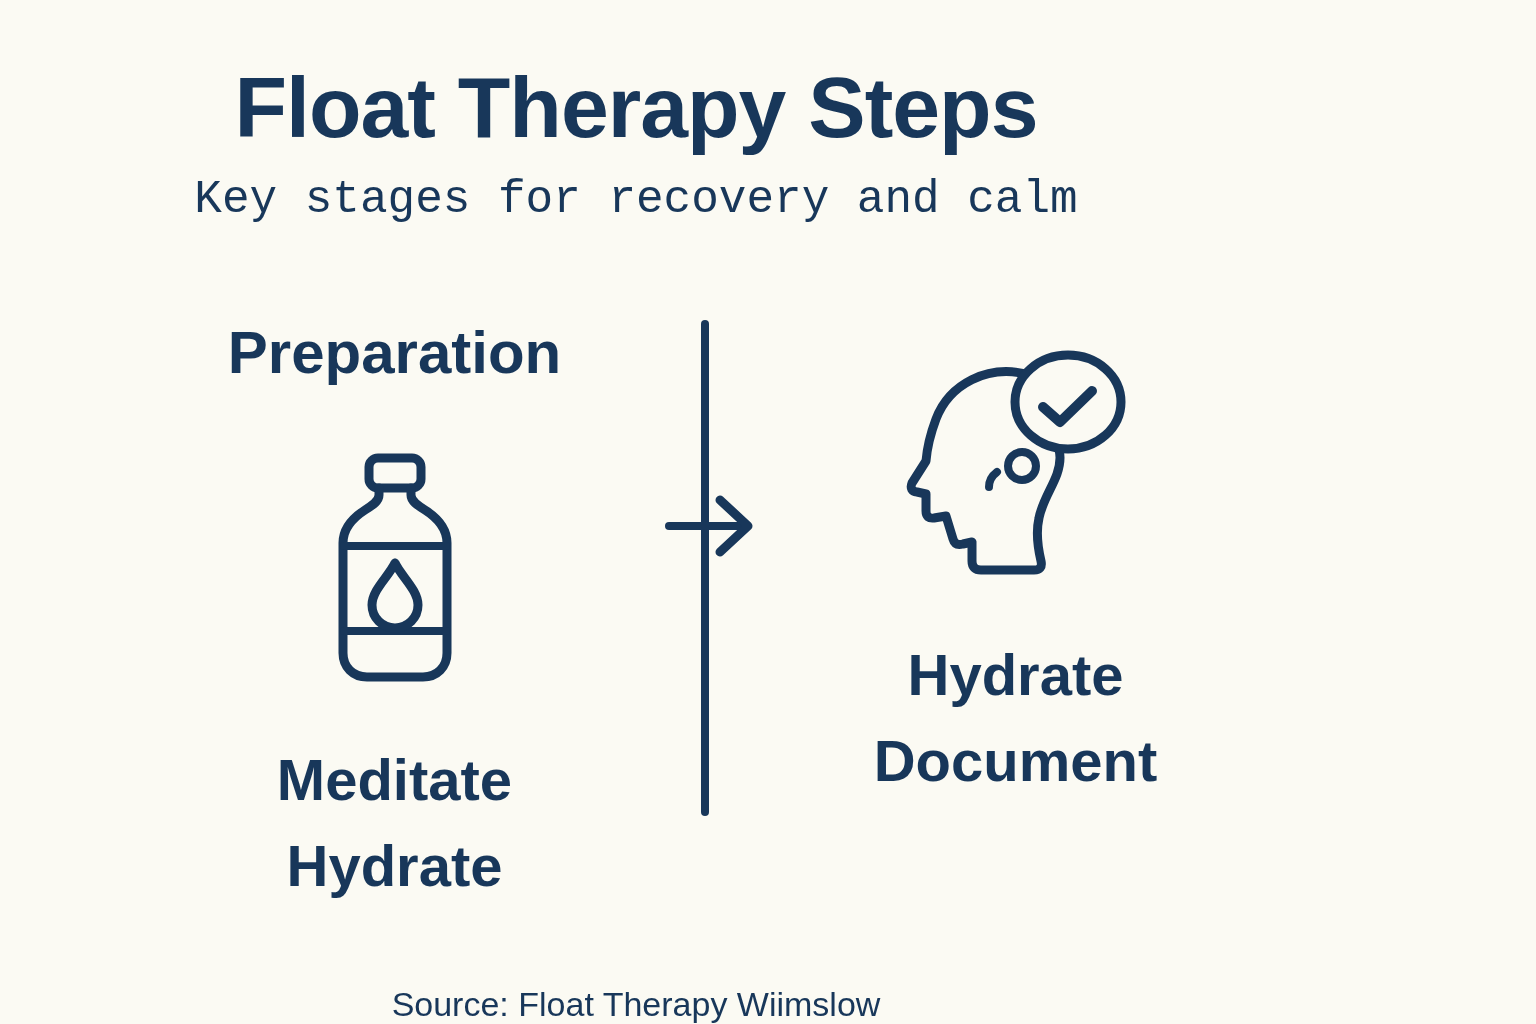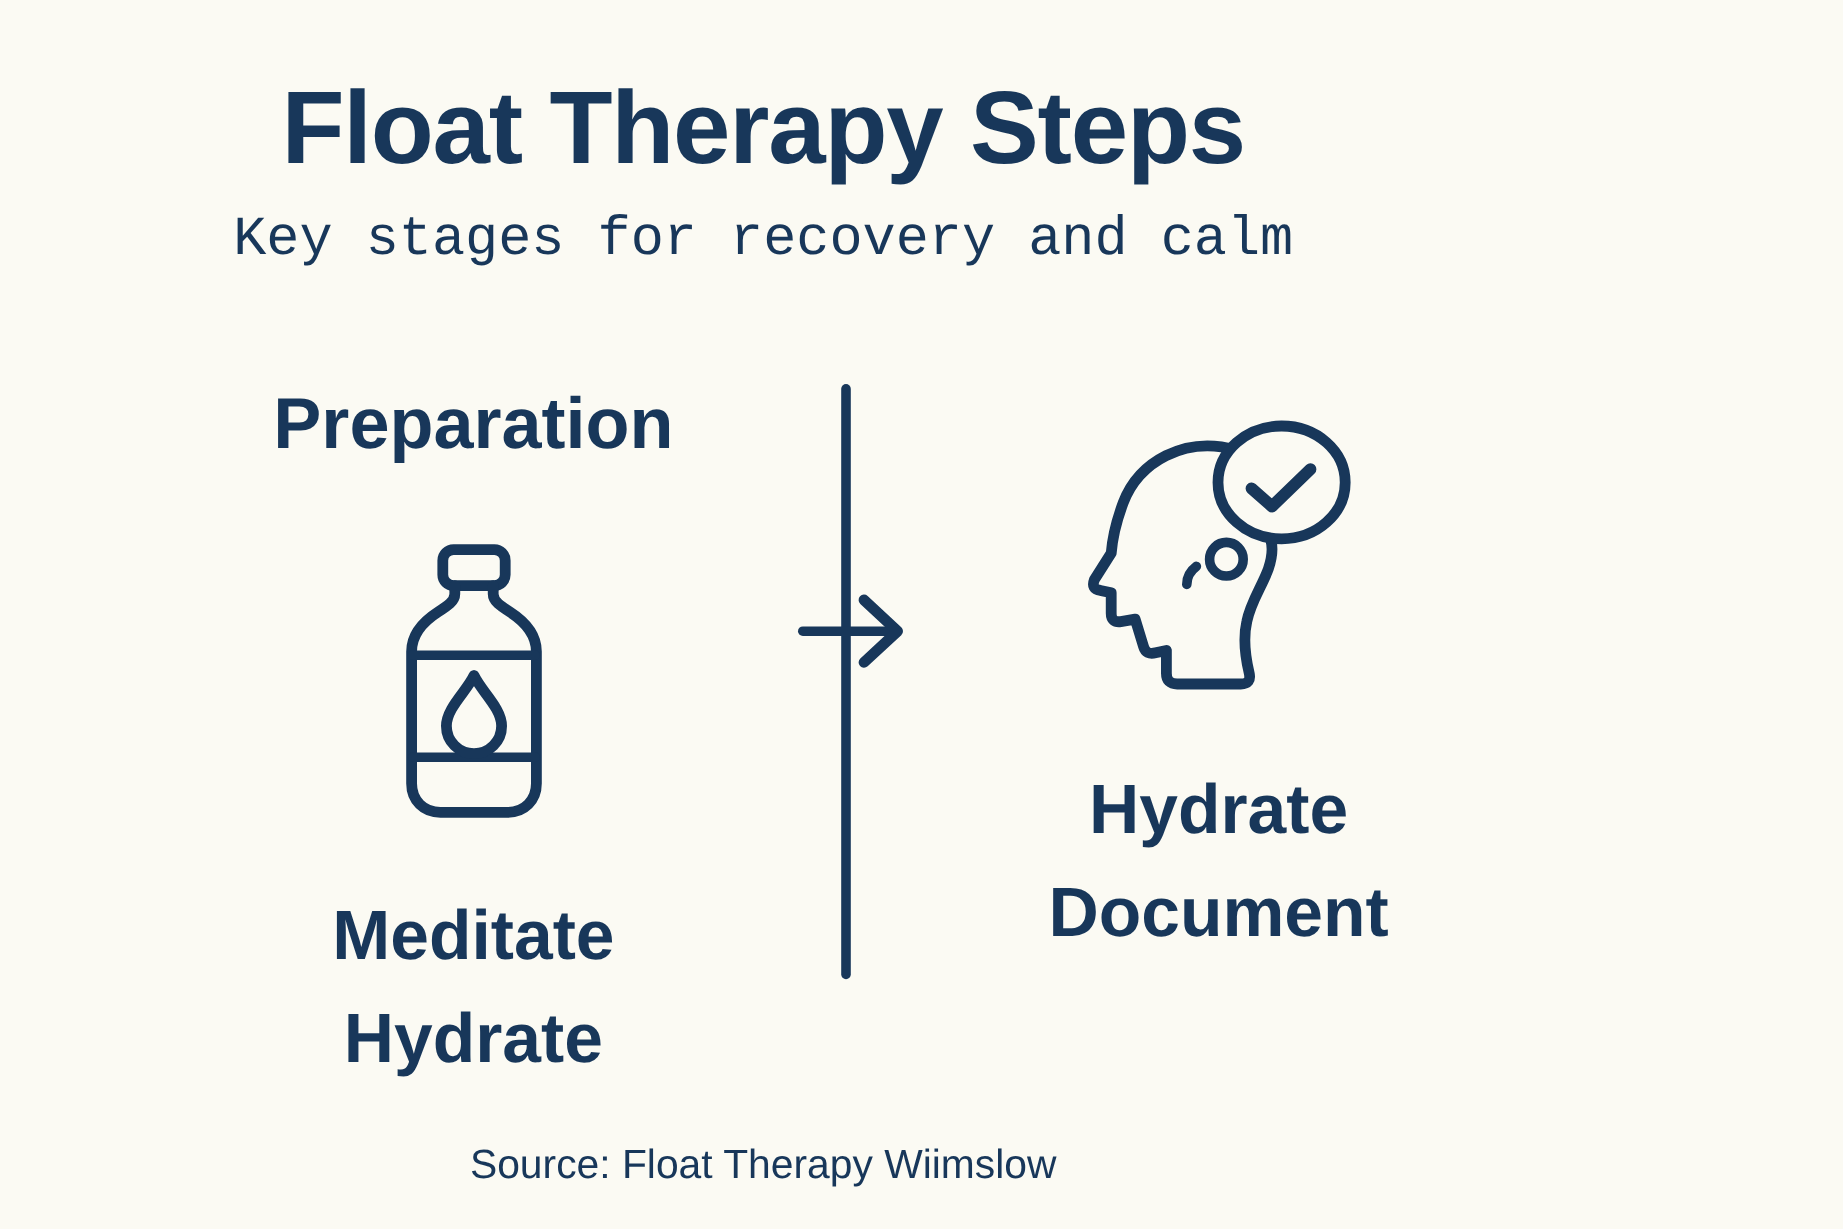--- a/index.html
+++ b/index.html
@@ -62,21 +62,21 @@
     font-size:58px;
     font-weight:700;
     line-height:86px;
   }
   .divider{
     width:108px;
     display:flex;justify-content:center;
     flex:none;
   }
   .footer{
-    margin-top:43px;
+    margin-top:76px;
     font-size:34px;
     font-weight:400;
   }
   svg .stroke{
     fill:none;
     stroke:var(--ink);
     stroke-linecap:round;
     stroke-linejoin:round;
   }
   svg .bgfill{

